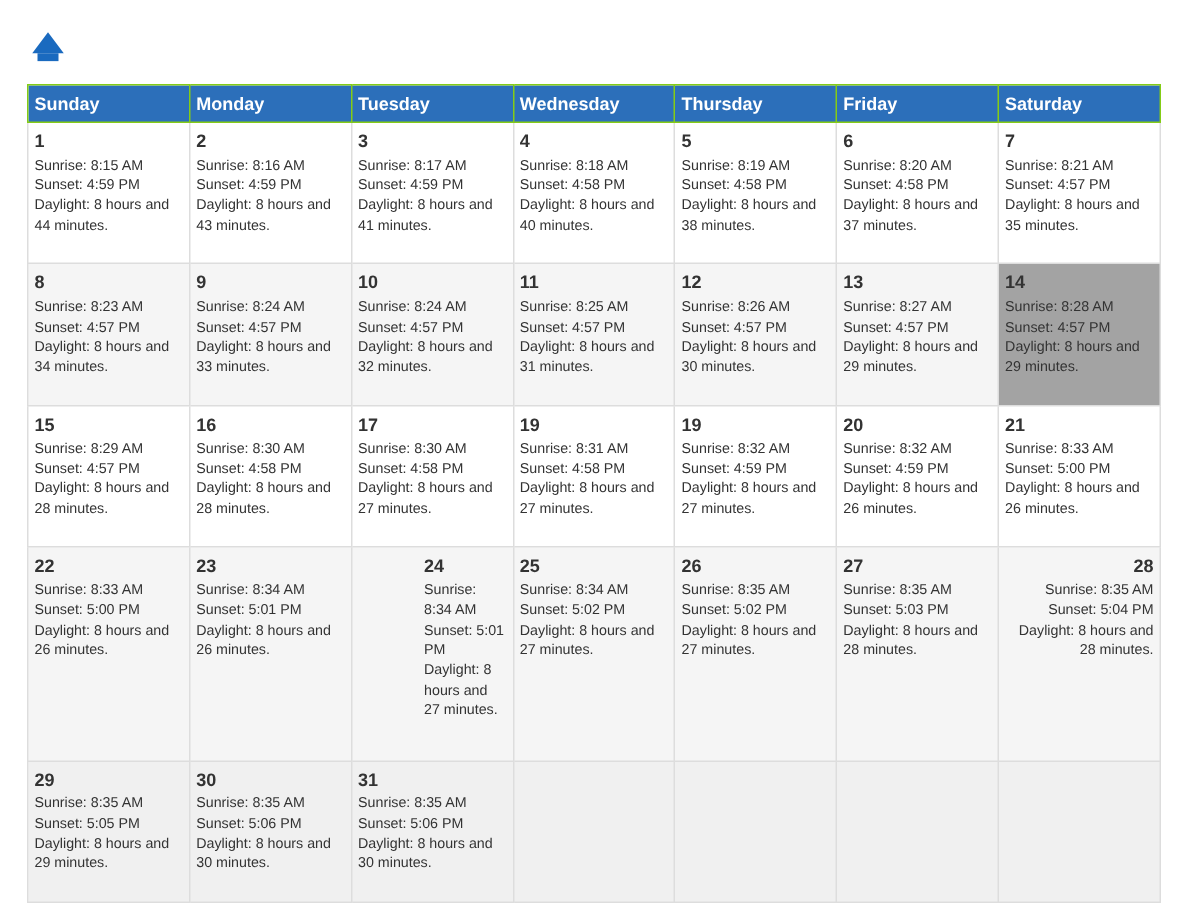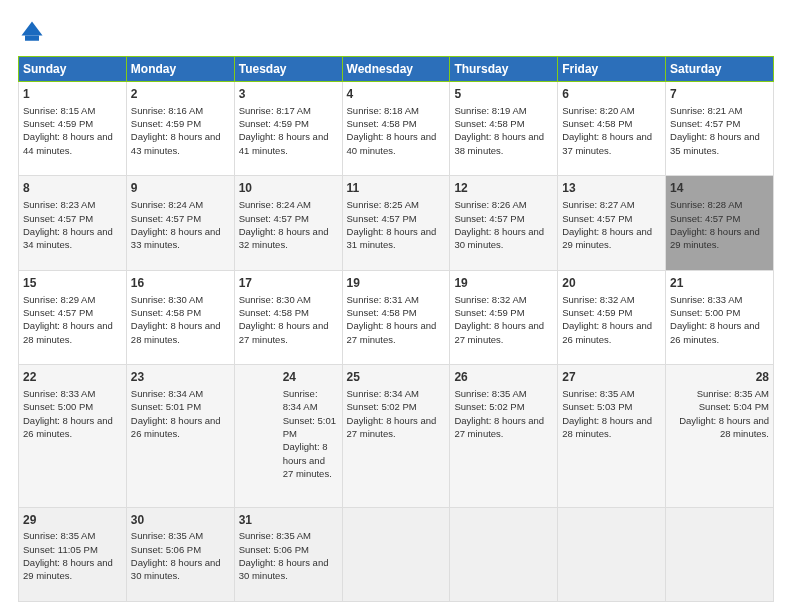--- a/index.html
+++ b/index.html
@@ -155,21 +155,21 @@
         <tr style="background: rgb(245, 245, 245);">
           <td style="background: rgb(245, 245, 245);"><span class="day-num">22</span><span>Sunrise: 8:33 AM</span><br><span>Sunset: 5:00 PM</span><br><span>Daylight: 8 hours and 26 minutes.</span></td>
           <td style="background: rgb(245, 245, 245); margin-top: 16px;"><span class="day-num">23</span><span>Sunrise: 8:34 AM</span><br><span>Sunset: 5:01 PM</span><br><span>Daylight: 8 hours and 26 minutes.</span></td>
           <td style="background: rgb(245, 245, 245); padding-left: 48px;"><span class="day-num">24</span><span>Sunrise: 8:34 AM</span><br><span>Sunset: 5:01 PM</span><br><span>Daylight: 8 hours and 27 minutes.</span></td>
           <td style="background: rgb(245, 245, 245); margin-top: 16px;"><span class="day-num">25</span><span>Sunrise: 8:34 AM</span><br><span>Sunset: 5:02 PM</span><br><span>Daylight: 8 hours and 27 minutes.</span></td>
           <td style="background: rgb(245, 245, 245);"><span class="day-num">26</span><span>Sunrise: 8:35 AM</span><br><span>Sunset: 5:02 PM</span><br><span>Daylight: 8 hours and 27 minutes.</span></td>
           <td style="background: rgb(245, 245, 245);"><span class="day-num">27</span><span>Sunrise: 8:35 AM</span><br><span>Sunset: 5:03 PM</span><br><span>Daylight: 8 hours and 28 minutes.</span></td>
           <td style="background: rgb(245, 245, 245); text-align: right;"><span class="day-num">28</span><span>Sunrise: 8:35 AM</span><br><span>Sunset: 5:04 PM</span><br><span>Daylight: 8 hours and 28 minutes.</span></td>
         </tr>
         <tr>
-          <td><span class="day-num">29</span><span>Sunrise: 8:35 AM</span><br><span>Sunset: 11:05 PM</span><br><span>Daylight: 8 hours and 29 minutes.</span></td>
+          <td><span class="day-num">29</span><span>Sunrise: 8:35 AM</span><br><span>Sunset: 5:05 PM</span><br><span>Daylight: 8 hours and 29 minutes.</span></td>
           <td><span class="day-num">30</span><span>Sunrise: 8:35 AM</span><br><span>Sunset: 5:06 PM</span><br><span>Daylight: 8 hours and 30 minutes.</span></td>
           <td><span class="day-num">31</span><span>Sunrise: 8:35 AM</span><br><span>Sunset: 5:06 PM</span><br><span>Daylight: 8 hours and 30 minutes.</span></td>
           <td style="background: rgb(240, 240, 240);"></td>
           <td style="background: rgb(240, 240, 240);"></td>
           <td style="background: rgb(240, 240, 240);"></td>
           <td style="background: rgb(240, 240, 240);"></td>
         </tr>
       </tbody>
   </table>
 </div>

